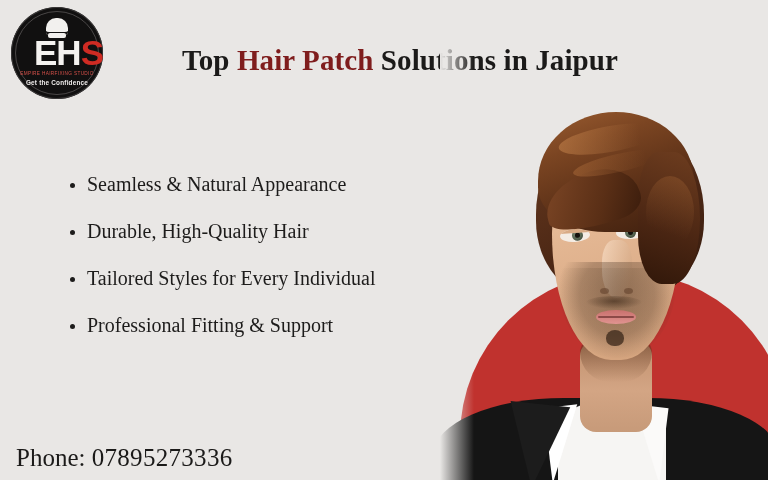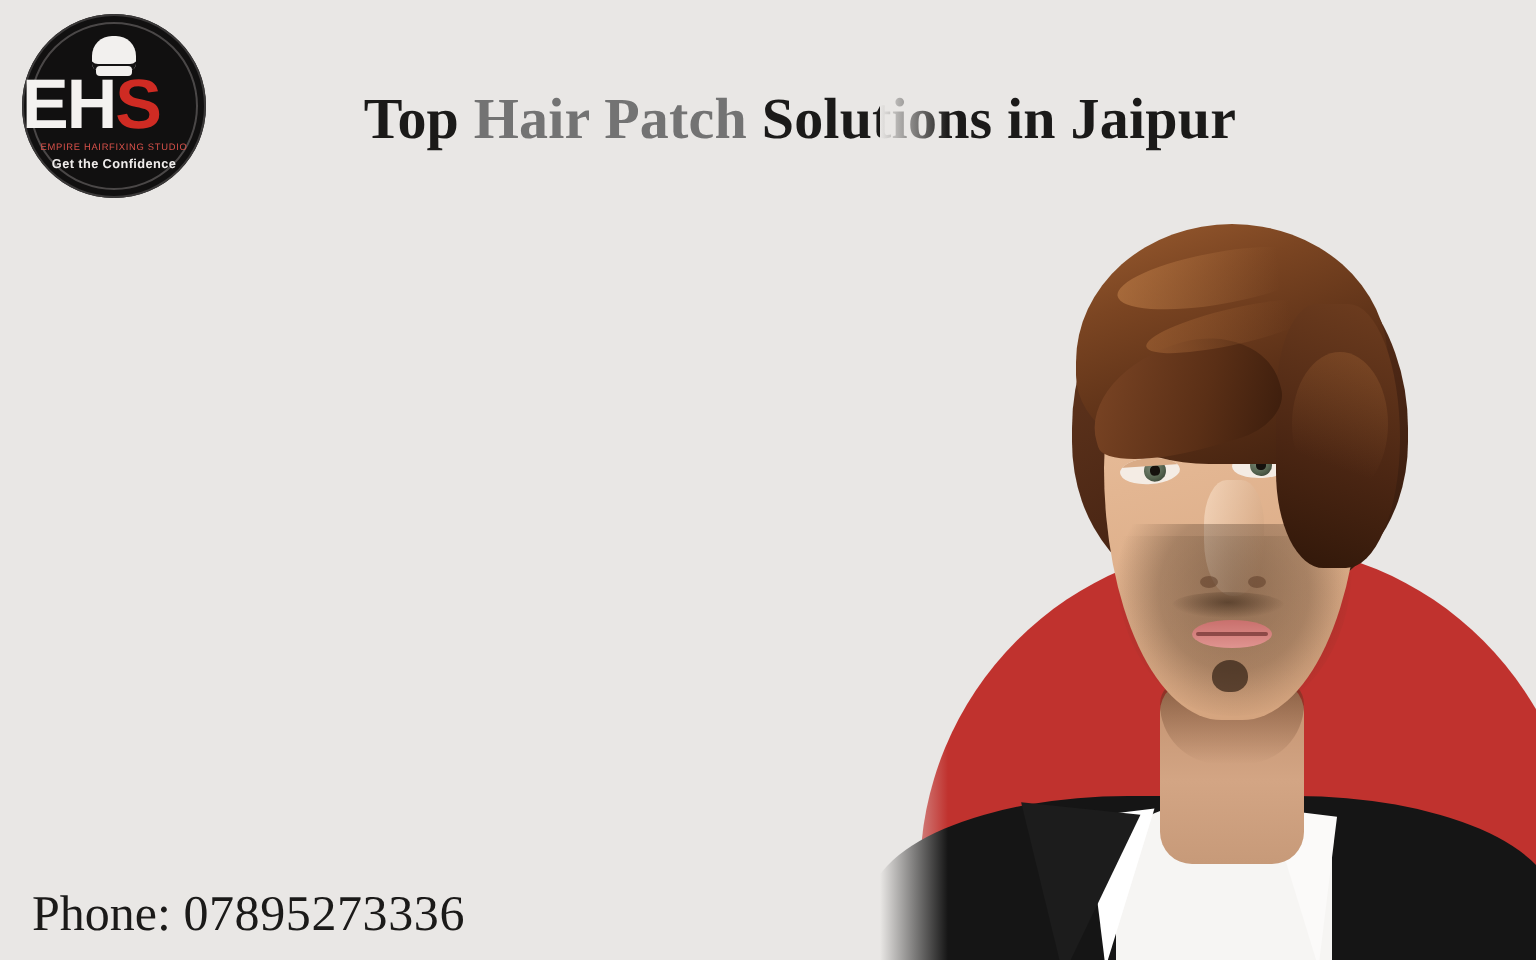--- a/index.html
+++ b/index.html
@@ -40,21 +40,21 @@
     border-radius:10px 10px 3px 3px;
     box-shadow:inset 0 -4px 0 -1px #141313;
   }
   #logo-hairpiece::after{
     content:"";
     position:absolute; left:2px; right:2px; bottom:-3px;
     height:5px; background:#f2f0ee; border-radius:2px;
   }
   #logo-ehs {
     position:absolute; left:0; right:0; top:29px;
-    text-align:left;
+    text-align:right;
     font-family:"Liberation Sans", sans-serif;
     font-weight:bold;
     font-size:35px;
     letter-spacing:-1px;
     line-height:34px;
     color:#f4f2f0;
     white-space:nowrap;
   }
   #logo-ehs .s { color:#cf2b23; }
   #logo-sub1 {
@@ -80,21 +80,21 @@
   
   #headline {
     position:absolute;
     left:150px; top:34px; width:500px;
     text-align:center;
     font-size:29px;
     line-height:53px;
     color:#1b1a19;
     letter-spacing:0.1px;
   }
-  #headline .accent { color:#737373; }
+  #headline .accent { color:#7f1d1d; }
 
   
   #benefits {
     position:absolute;
     left:66px; top:172px;
     width:400px;
     list-style:none;
   }
   #benefits li {
     position:relative;
@@ -338,20 +338,26 @@
   <div id="logo">
     <div id="logo-ring"></div>
     <div id="logo-hairpiece"></div>
     <div id="logo-ehs"><span>EH</span><span class="s">S</span></div>
     <div id="logo-sub1">EMPIRE HAIRFIXING STUDIO</div>
     <div id="logo-sub2">Get the Confidence</div>
   </div>
 
   <h1 id="headline"><span>Top </span><span class="accent">Hair Patch</span><span> Solutions in Jaipur</span></h1>
 
+  <ul id="benefits">
+    <li>Seamless &amp; Natural Appearance</li>
+    <li>Durable, High-Quality Hair</li>
+    <li>Tailored Styles for Every Individual</li>
+    <li>Professional Fitting &amp; Support</li>
+  </ul>
 
   <div id="phone"><span>Phone: </span><span class="num">07895273336</span></div>
 
   <div id="photo">
     <div id="red-circle"></div>
 
     <div id="person">
       <div id="suit"></div>
       <div id="shirt"></div>
       <div id="collar-l"></div>

